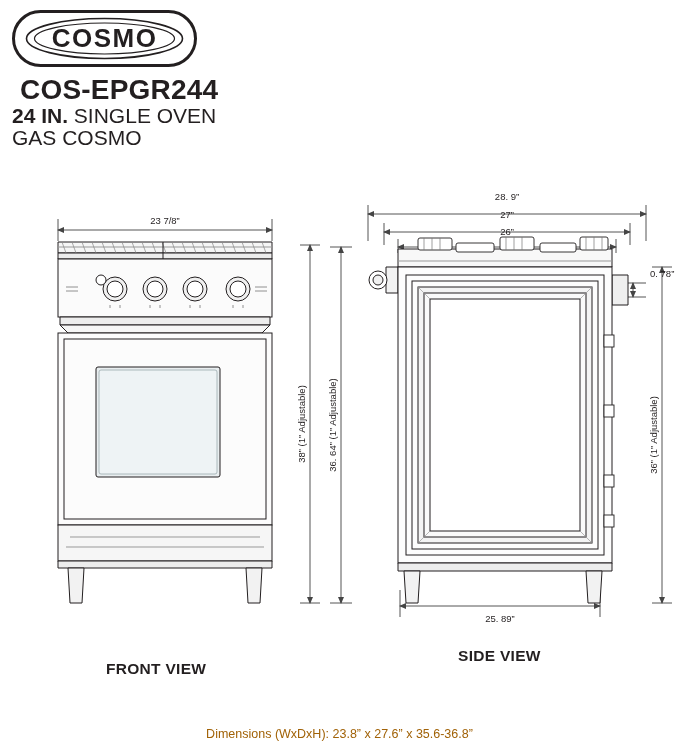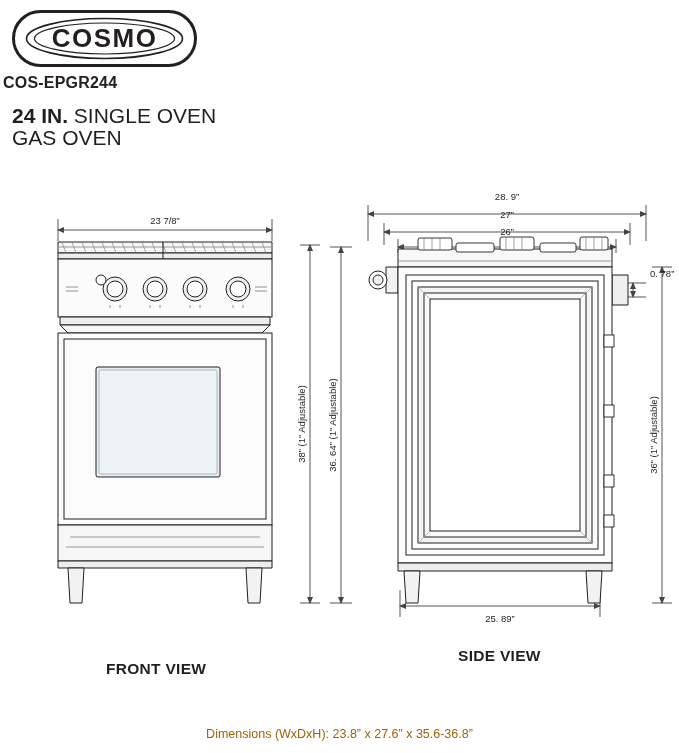--- a/index.html
+++ b/index.html
@@ -9,22 +9,22 @@
     color:#231f20;position:relative;overflow:hidden;
   }
   .page{position:relative;width:679px;height:618px;}
 
   
   .logo{position:absolute;left:12px;top:10px;width:185px;height:57px;}
   .logo svg{display:block;}
 
   
   .model{
-    position:absolute;left:3px;top:74px;
-    font-size:16px;font-weight:bold;letter-spacing:.2px;
+    position:absolute;left:20px;top:74px;
+    font-size:28px;font-weight:bold;letter-spacing:.2px;
   }
   .subtitle{
     position:absolute;left:12px;top:105px;width:260px;
     font-size:21px;line-height:22px;
   }
   .subtitle .bold{font-weight:bold;}
 
   
   .drawing{position:absolute;left:0;top:175px;width:679px;height:480px;}
   .drawing svg{display:block;}
@@ -52,21 +52,21 @@
       <rect x="1.5" y="1.5" width="182" height="54" rx="27" ry="27" fill="#ffffff" stroke="#231f20" stroke-width="3"></rect>
       <ellipse cx="92.5" cy="28.5" rx="78" ry="20" fill="none" stroke="#231f20" stroke-width="1.6"></ellipse>
       <ellipse cx="92.5" cy="28.5" rx="70" ry="15.5" fill="none" stroke="#231f20" stroke-width="1.2"></ellipse>
       <text x="92.5" y="37" text-anchor="middle" font-family="Liberation Sans, sans-serif" font-size="26" font-weight="bold" letter-spacing="1.5" fill="#231f20">COSMO</text>
     </svg>
   </div>
 
   <div class="model">COS-EPGR244</div>
   <div class="subtitle">
     <span class="bold">24 IN.</span><span> SINGLE OVEN</span><br>
-    <span>GAS OVEN</span>
+    <span>GAS COSMO</span>
   </div>
 
   <div class="drawing">
     <svg width="679" height="480" viewBox="0 0 679 480" xmlns="http://www.w3.org/2000/svg">
       <defs>
         <marker id="ar" markerWidth="7" markerHeight="7" refX="6" refY="3" orient="auto">
           <path d="M0,0 L7,3 L0,6 z" fill="#444"></path>
         </marker>
         <marker id="arS" markerWidth="7" markerHeight="7" refX="1" refY="3" orient="auto">
           <path d="M7,0 L0,3 L7,6 z" fill="#444"></path>

